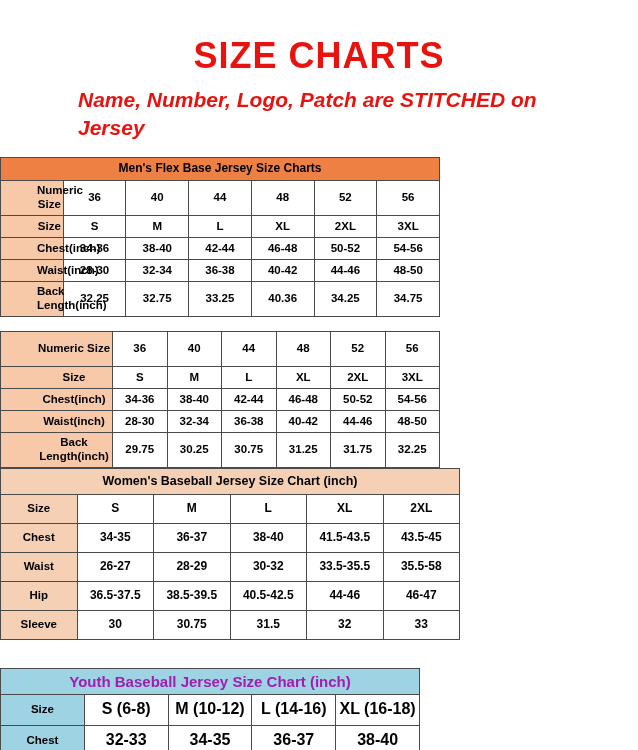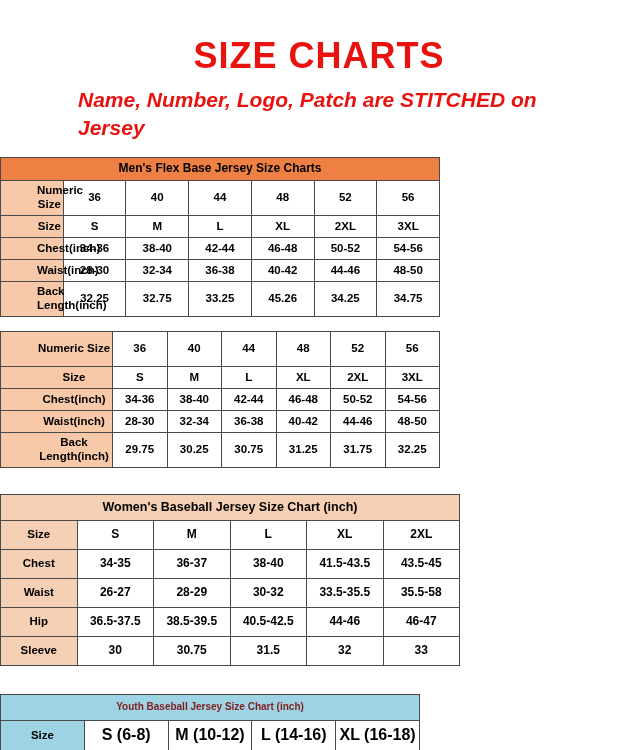--- a/index.html
+++ b/index.html
@@ -77,21 +77,20 @@
     background: #ffffff;
     height: 17px;
   }
   .tbl-men .tall {
     height: 30px;
   }
 
   
   .tbl-women {
     width: 460px;
-    margin-top: 26px;
   }
   .tbl-women .hdr-title {
     background: #f6d0b4;
     color: #000;
     font-size: 12.5px;
     height: 21px;
   }
   .tbl-women .rowlabel {
     background: #f6d0b4;
     width: 78px;
@@ -103,22 +102,22 @@
     font-size: 12px;
   }
 
   
   .tbl-youth {
     width: 420px;
     margin-top: 28px;
   }
   .tbl-youth .hdr-title {
     background: #9dd3e2;
-    color: #7f1d1d;
-    font-size: 10px;
+    color: #a21caf;
+    font-size: 15px;
     height: 21px;
   }
   .tbl-youth .rowlabel {
     background: #9dd3e2;
     width: 78px;
     height: 26px;
   }
   .tbl-youth td.val {
     background: #fff;
     height: 26px;
@@ -173,21 +172,21 @@
         <td class="val">36-38</td>
         <td class="val">40-42</td>
         <td class="val">44-46</td>
         <td class="val">48-50</td>
       </tr>
       <tr>
         <td class="rowlabel tall">Back Length(inch)</td>
         <td class="val tall">32.25</td>
         <td class="val tall">32.75</td>
         <td class="val tall">33.25</td>
-        <td class="val tall">45.26</td>
+        <td class="val tall">40.36</td>
         <td class="val tall">34.25</td>
         <td class="val tall">34.75</td>
       </tr>
     </tbody>
       </table>
   </div>
 
   <div class="table-wrap">
     <table class="tbl-men">
       <tbody>

